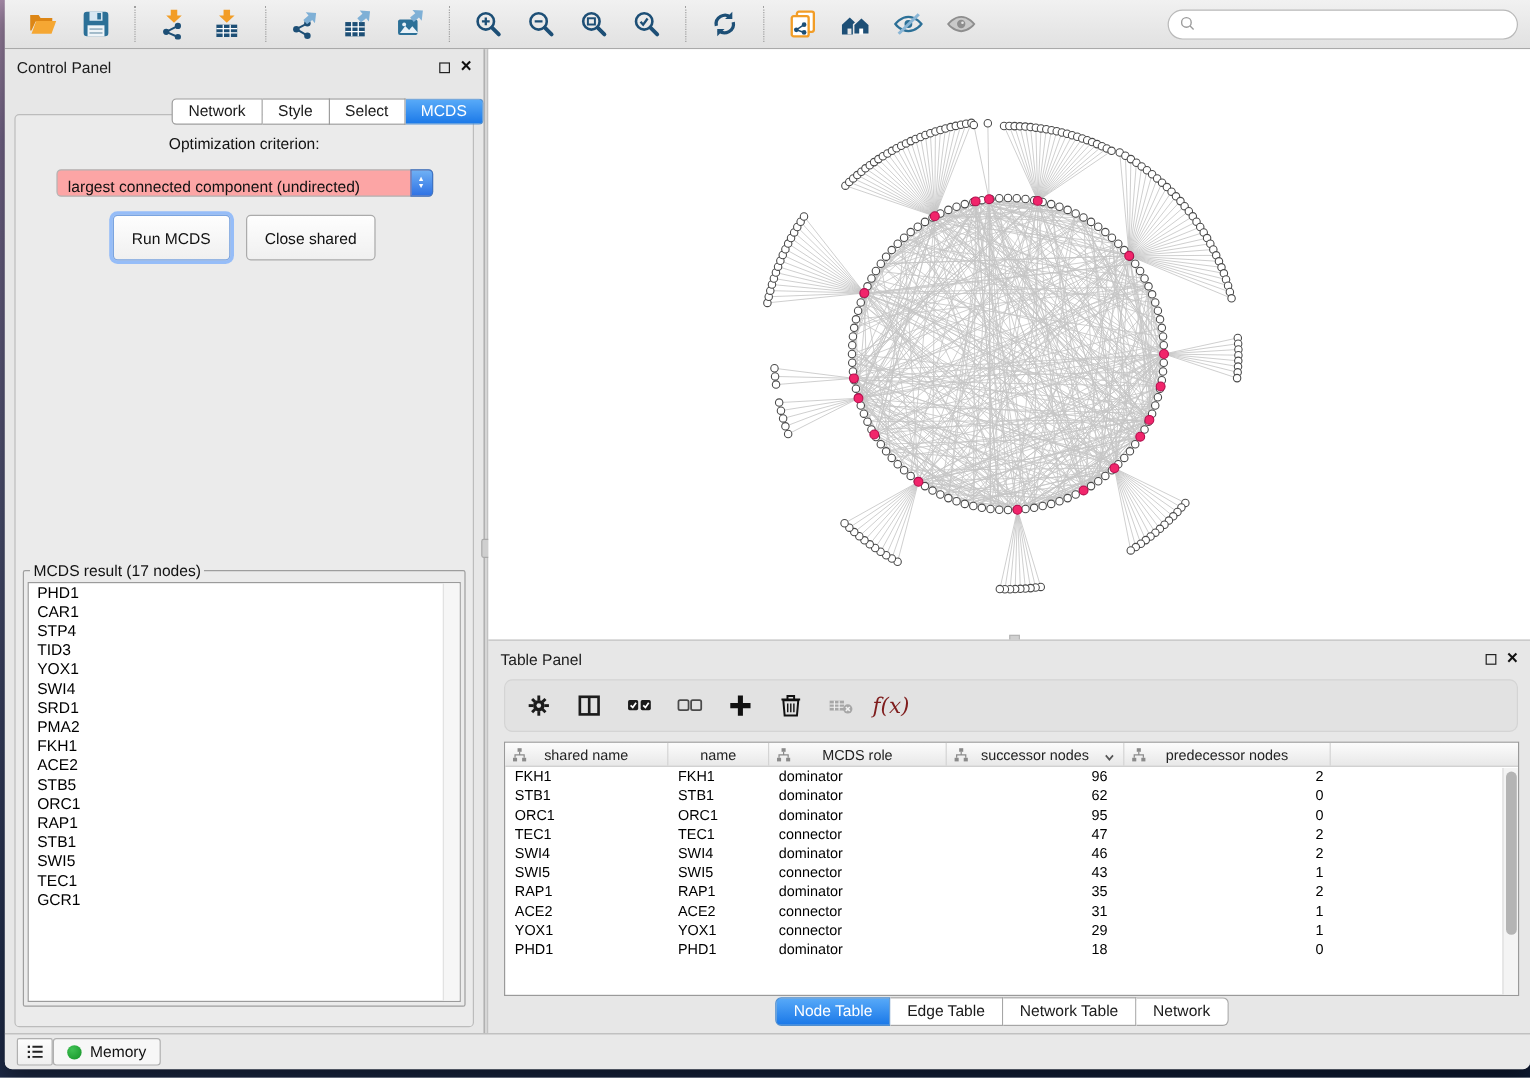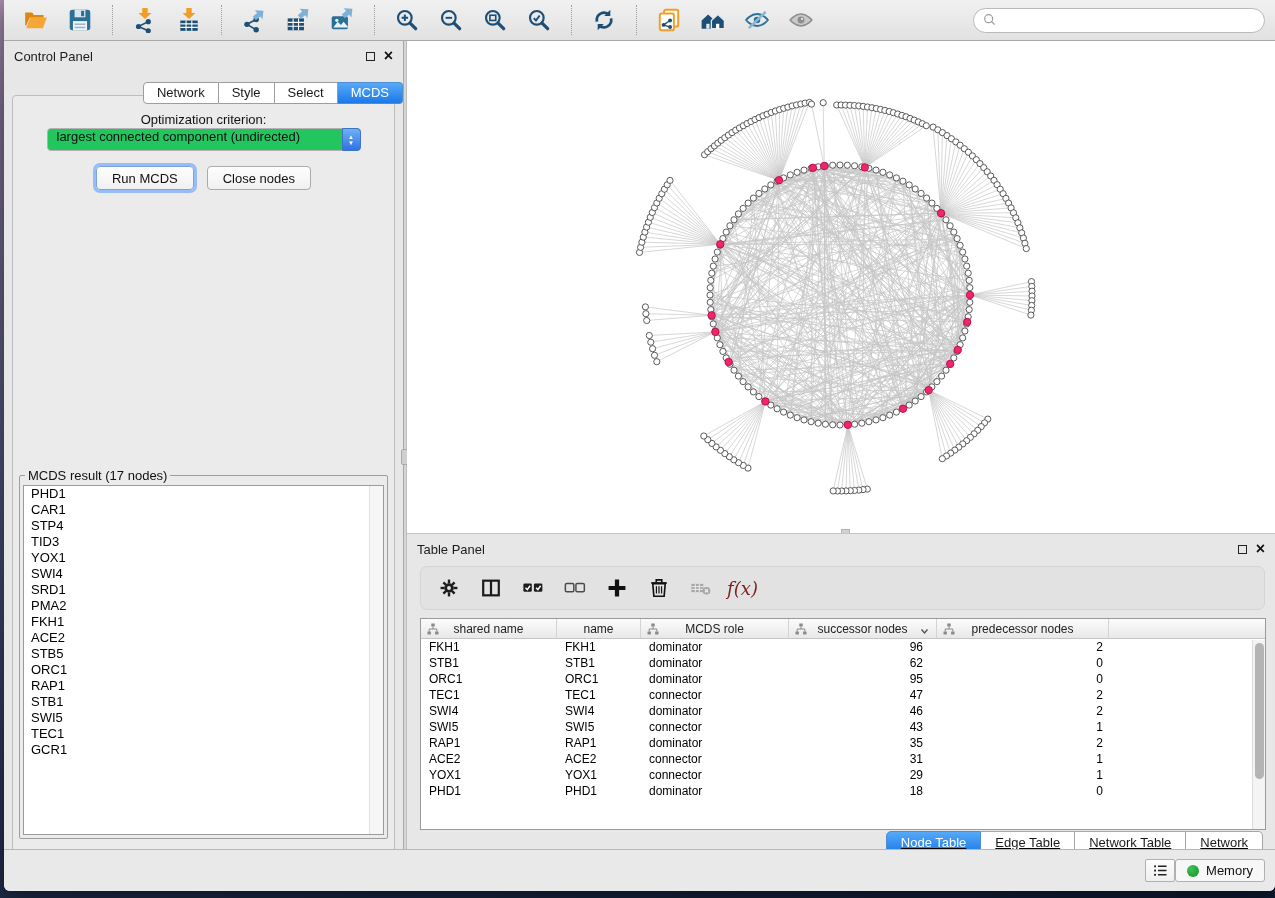--- a/index.html
+++ b/index.html
@@ -37,31 +37,31 @@
   .cp-tabs { position:relative; display:flex; justify-content:flex-end; margin-top:15px; height:22px; z-index:2; }
   .cp-tab { padding:2px 13px 3px; font-size:13px; color:#1a1a1a; background:#fff;
     border:1px solid #9d9d9d; border-left:none; line-height:15px; }
   .cp-tab:first-child { border-left:1px solid #9d9d9d; border-radius:4px 0 0 4px; }
   .cp-tab:last-child { border-radius:0 4px 4px 0; }
   .cp-tab.active { background:linear-gradient(#58aaf8,#1b79e8); color:#fff; border-color:#4e8ed0; }
 
   .cp-body { position:absolute; left:8px; right:8px; top:54px; bottom:6px;
     background:#ebebeb; border:1px solid #bcbcbc; border-radius:4px; }
   .opt-label { margin-top:16px; text-align:center; font-size:13px; color:#111; }
-  .dropdown { margin:1px auto 0; width:314px; height:23px; background:#22c55e;
-    border:1px solid #b2b2b2; border-radius:4px; display:flex; align-items:flex-start; position:relative; }
+  .dropdown { margin:14px auto 0; width:314px; height:23px; background:#fca5a5;
+    border:1px solid #b2b2b2; border-radius:4px; display:flex; align-items:flex-end; position:relative; }
   .dropdown .val { font-size:13px; padding-left:9px; color:#111; }
   .stepper { position:absolute; right:-1px; top:-1px; bottom:-1px; width:19px;
     background:linear-gradient(#6fb1f5,#2f72e4); border-radius:0 4px 4px 0; border:1px solid #3f74c4;
     display:flex; flex-direction:column; align-items:center; justify-content:center; color:#fff; }
   .stepper span { font-size:6px; line-height:6px; }
   .btn-row { margin-top:15px; display:flex; justify-content:center; gap:13px; }
   .mac-btn { font-family:"Liberation Sans",sans-serif; font-size:13px; color:#111;
     background:linear-gradient(#fefefe,#f0f0f0); border:1px solid #ababab; border-radius:4px;
-    height:24px; padding:0 15px; }
+    height:38px; padding:0 15px; }
   .mac-btn.focus { box-shadow:0 0 0 3px rgba(105,165,255,.65); border-color:#7aa4e0; }
 
   .result-box { position:absolute; left:6px; right:6px; top:372px; bottom:16px;
     border:1px solid #9e9e9e; border-radius:2px; }
   .result-box legend { font-size:13px; color:#111; margin-left:5px; padding:0 3px; }
   .result-list { position:absolute; left:3px; right:3px; top:2px; bottom:3px; background:#fff;
     border:1px solid #9b9b9b; overflow:hidden; }
   .result-scrolltrack { position:absolute; top:0; bottom:0; right:0; width:14px;
     background:#f6f6f6; border-left:1px solid #e2e2e2; }
   .result-item { font-size:13px; line-height:16px; height:16px; padding-left:7px; color:#000; }
@@ -109,31 +109,31 @@
   .th.filler { flex:1; border-right:none; }
   .tr { display:flex; height:16px; }
   .td { flex:none; font-size:12px; line-height:16px; color:#000; padding-left:8px;
     white-space:nowrap; overflow:hidden; }
   .td.num { text-align:right; padding-left:0; }
   .t-scrollbar { position:absolute; top:21px; right:0; bottom:0; width:13px;
     background:#f4f4f4; border-left:1px solid #ddd; }
   .t-scrollbar .thumb { position:absolute; top:3px; left:1.5px; width:9px; height:136px;
     background:#b4b4b4; border-radius:5px; }
 
-  .tp-tabs { position:absolute; bottom:7px; left:0; right:12px; display:flex; justify-content:flex-end;text-decoration:underline; }
+  .tp-tabs { position:absolute; bottom:7px; left:0; right:12px; display:flex; justify-content:center; }
   .tp-tab { padding:3px 14px 4px; font-size:13px; color:#1a1a1a; background:#fff;
     border:1px solid #a6a6a6; border-left:none; line-height:15px; }
   .tp-tab:first-child { border-left:1px solid #a6a6a6; border-radius:5px 0 0 5px; }
   .tp-tab:last-child { border-radius:0 5px 5px 0; }
   .tp-tab.active { background:linear-gradient(#57a9f8,#1a78e8); color:#fff; border-color:#4e8ed0; }
 
   
-  .statusbar { position:absolute; left:0; right:0; bottom:0; height:42px;
+  .statusbar { position:absolute; left:0; right:0; bottom:0; height:30px;
     background:#e9e9e9; border-top:1px solid #b7b7b7; display:flex; align-items:center;
-    justify-content:flex-end; padding:0 10px; }
+    justify-content:flex-start; padding:0 10px; }
   .status-left-btn { width:30px; height:23px; border:1px solid #b0b0b0; border-radius:2px;
     background:linear-gradient(#fdfdfd,#efefef); display:flex; align-items:center; justify-content:center; }
   .status-left-btn svg { width:17px; height:17px; }
   .memory-btn { height:23px; border:1px solid #b0b0b0; border-radius:3px; background:#f7f7f7;
     display:flex; align-items:center; gap:7px; padding:0 11px; font-size:13px; color:#111;
     font-family:"Liberation Sans",sans-serif; }
   .memory-btn .dot { width:12px; height:12px; border-radius:50%;
     background:radial-gradient(circle at 35% 30%, #3fc153, #149227); }
 </style>
 </head>
@@ -312,21 +312,21 @@
         <div class="opt-label">Optimization criterion:</div>
         <div class="dropdown">
           <span class="val">largest connected component (undirected)</span>
           <span class="stepper">
             <span>▲</span>
               <span>▼</span>
           </span>
         </div>
         <div class="btn-row">
           <button class="mac-btn focus">Run MCDS</button>
-          <button class="mac-btn">Close nodes</button>
+          <button class="mac-btn">Close shared</button>
         </div>
         <fieldset class="result-box">
           <legend>MCDS result (17 nodes)</legend>
           <div class="result-list" id="mcds-list">
 
           <div class="result-item">PHD1</div>
               <div class="result-item">CAR1</div>
               <div class="result-item">STP4</div>
               <div class="result-item">TID3</div>
               <div class="result-item">YOX1</div>

